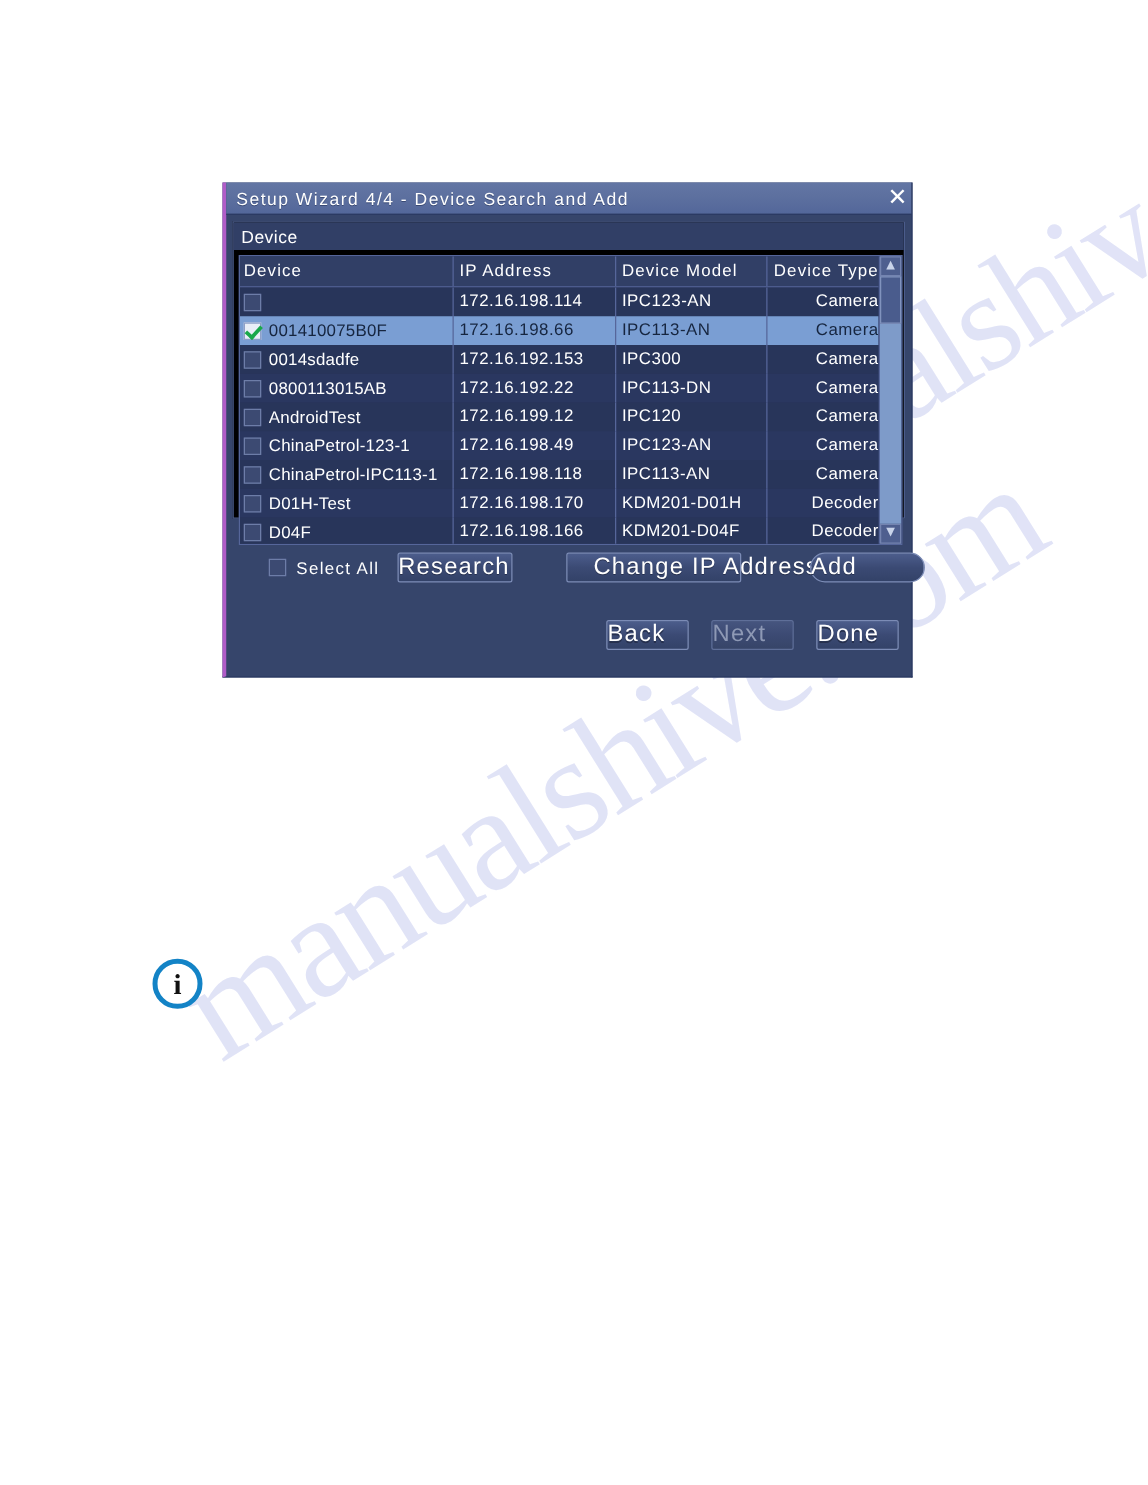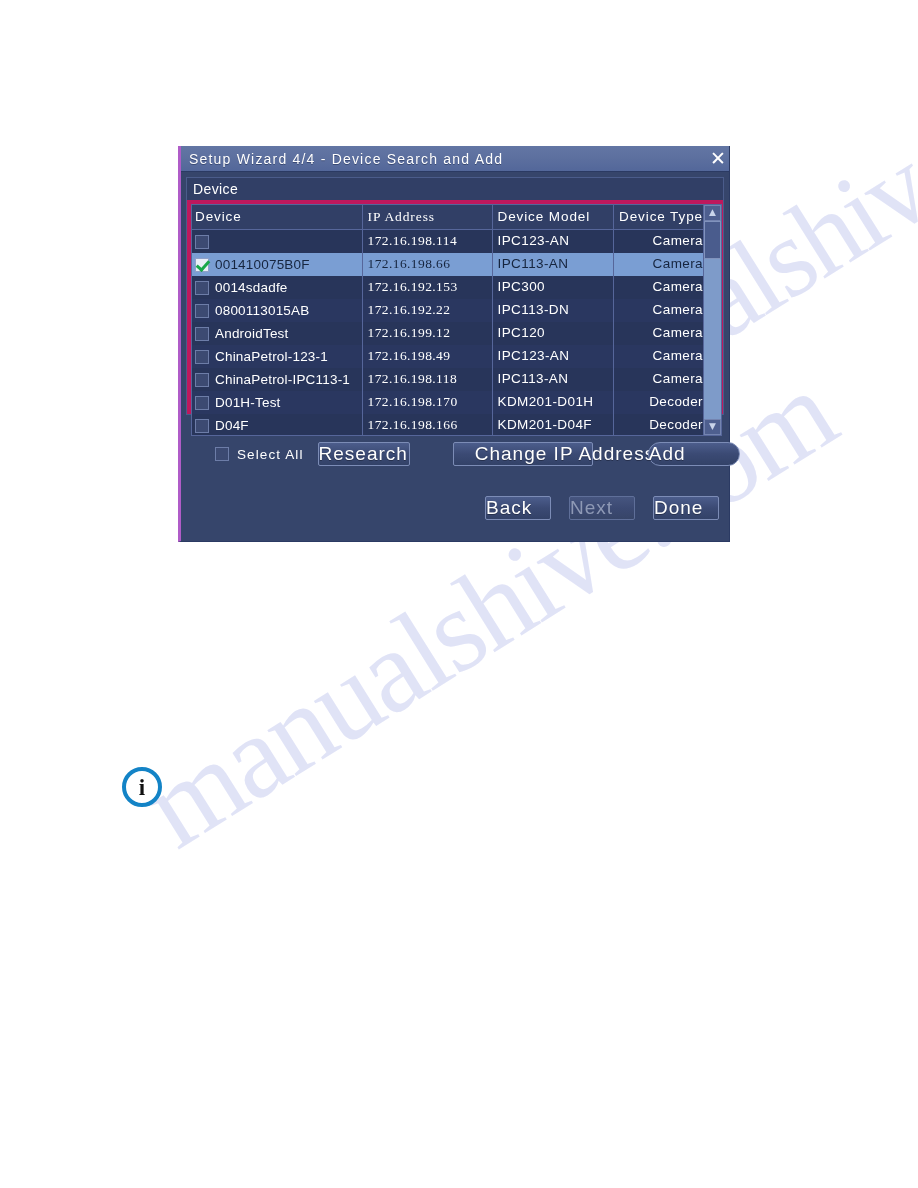--- a/index.html
+++ b/index.html
@@ -78,21 +78,21 @@
     text-align: center;
     font-weight: bold;
     cursor: pointer;
     font-family: "DejaVu Sans", sans-serif;
   }
 
   
   .device-group {
     margin: 5px 5px 0 5px;
     border: 1px solid #4b5c8b;
-    background: #be185d;
+    background: #000000;
     height: 238px;
     box-sizing: border-box;
     position: relative;
   }
   .group-label {
     height: 22px;
     line-height: 22px;
     padding-left: 6px;
     color: #ffffff;
     font-size: 14px;
@@ -134,21 +134,21 @@
     padding-left: 5px;
     color: #ffffff;
     font-size: 13.5px;
     line-height: 22px;
     white-space: nowrap;
     overflow: hidden;
     letter-spacing: 0.4px;
   }
   .th { line-height: 24px; letter-spacing: 0.9px; }
   .c0 { width: 176px; display: flex; align-items: center; padding-left: 3px; }
-  .c1 { width: 134px; font-family: Liberation Serif, serif; }
+  .c1 { width: 134px; }
   .c2 { width: 125px; }
   .c3 { width: 92px; border-right: none; text-align: right; }
   .trow { background: #28355a; }
   .trow.alt { background: #2a3760; }
   .trow.selected { background: #7a9ed3; }
   .trow.selected .td { color: #16253f; }
 
   .cb {
     width: 14px;
     height: 14px;

